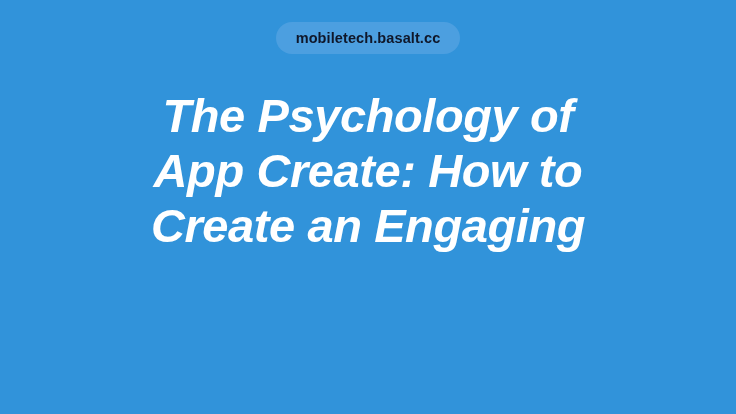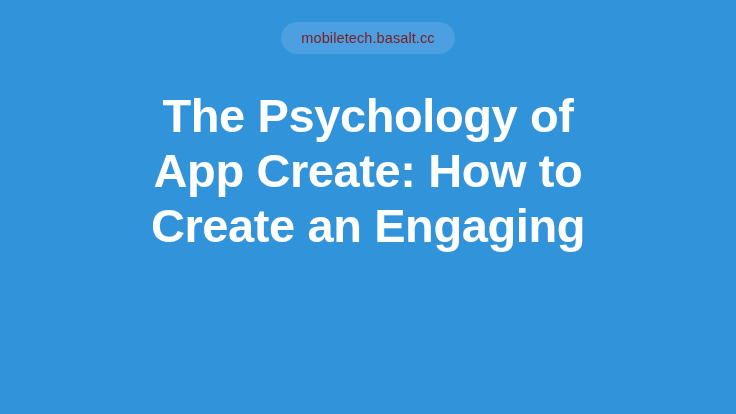--- a/index.html
+++ b/index.html
@@ -40,24 +40,24 @@
     align-items: center;
     justify-content: center;
     height: 32px;
     padding: 0 20px;
     background: #4c9fe0;
     border-radius: 16px;
     box-sizing: border-box;
   }
 
   .domain-badge-text {
-    color: #7f1d1d;
+    color: #0f172a;
     font-family: "Liberation Sans", sans-serif;
     font-size: 14.5px;
-    font-weight: normal;
+    font-weight: bold;
     letter-spacing: 0.1px;
     line-height: 1;
     white-space: nowrap;
     text-align: right;
   }
 
   
   .headline-wrap {
     width: 100%;
     display: flex;
@@ -73,20 +73,21 @@
     font-size: 47px;
     font-weight: bold;
     line-height: 55px;
     letter-spacing: -0.4px;
     margin: 0;
   }
 
   .headline-line {
     display: block;
     white-space: nowrap;
+    font-style: italic;
   }
 </style>
 </head>
 <body>
 
 <div class="card">
 
   <div class="badge-row">
     <div class="domain-badge">
       <span class="domain-badge-text">mobiletech.basalt.cc</span>

